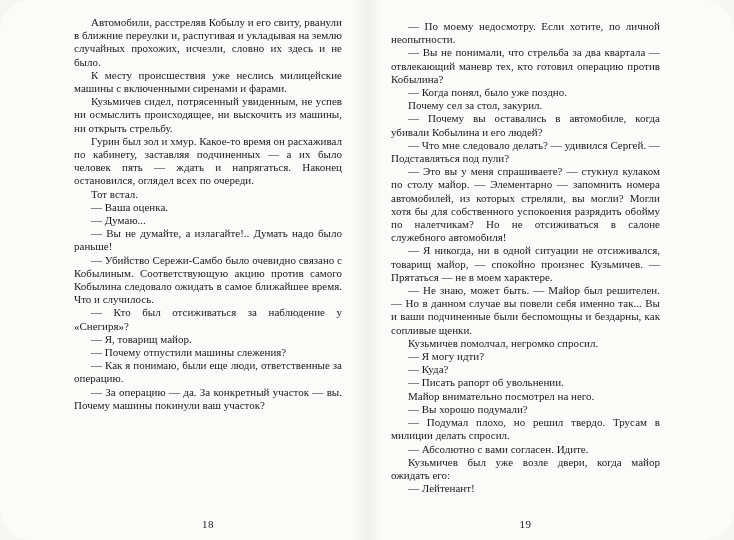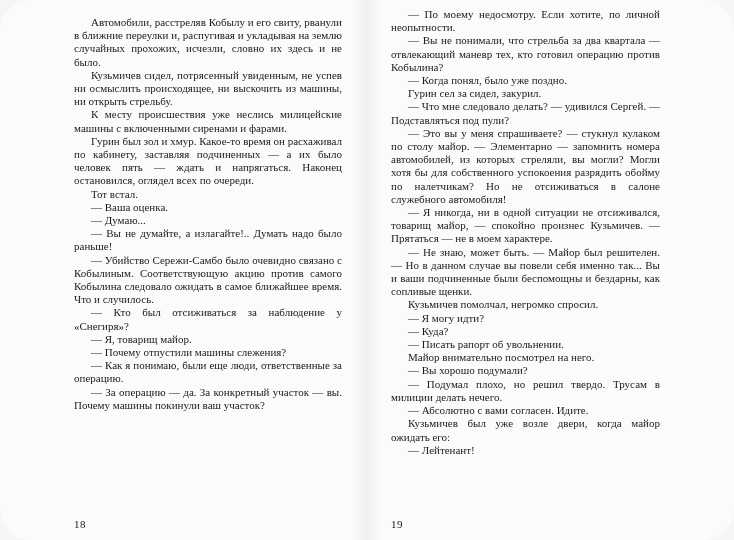--- a/index.html
+++ b/index.html
@@ -16,79 +16,80 @@
     background: linear-gradient(to right, #fbfbfa 48%, #efefed 50%, #fbfbfa 52%);
     border-radius: 31px;
   }
   .page {
     width: 367px; height: 540px;
     box-sizing: border-box;
     display: flex;
     flex-direction: column;
   }
   .page.left  { padding: 16px 25px 10px 74px; }
-  .page.right { padding: 8px 74px 10px 24px; }
+  .page.right { padding: 20px 74px 10px 24px; }
   .page-text {
     flex: 1 1 auto;
     font-size: 11px;
     line-height: 13.2px;
     text-align: justify;
   }
   .page-text p {
     margin: 0;
     text-indent: 17px;
   }
   .page-text p.section-break { margin-top: 13px; }
   .page-number {
     flex: 0 0 auto;
-    text-align: left;
+    text-align: center;
     font-size: 11px;
     letter-spacing: 0.5px;
     padding-top: 6px;
   }
 </style>
 </head>
 <body>
 
 <div class="spread">
   <div class="page left">
     <div class="page-text">
         <p>Автомобили, расстреляв Кобылу и его свиту, рванули в ближние переулки и, распугивая и укладывая на землю случайных прохожих, исчезли, словно их здесь и не было.</p>
+        <p>К месту происшествия уже неслись милицейские машины с включенными сиренами и фарами.</p>
         <p>Кузьмичев сидел, потрясенный увиденным, не успев ни осмыслить происходящее, ни выскочить из машины, ни открыть стрельбу.</p>
-        <p>К месту происшествия уже неслись милицейские машины с включенными сиренами и фарами.</p>
         <p>Гурин был зол и хмур. Какое-то время он расхаживал по кабинету, заставляя подчиненных — а их было человек пять — ждать и напрягаться. Наконец остановился, оглядел всех по очереди.</p>
         <p>Тот встал.</p>
         <p>— Ваша оценка.</p>
         <p>— Думаю...</p>
         <p>— Вы не думайте, а излагайте!.. Думать надо было раньше!</p>
         <p>— Убийство Сережи-Самбо было очевидно связано с Кобылиным. Соответствующую акцию против самого Кобылина следовало ожидать в самое ближайшее время. Что и случилось.</p>
         <p>— Кто был отсиживаться за наблюдение у «Снегиря»?</p>
         <p>— Я, товарищ майор.</p>
         <p>— Почему отпустили машины слежения?</p>
         <p>— Как я понимаю, были еще люди, ответственные за операцию.</p>
         <p>— За операцию — да. За конкретный участок — вы. Почему машины покинули ваш участок?</p>
       </div>
     <div class="page-number">18</div>
   </div>
   <div class="page right">
     <div class="page-text">
         <p>— По моему недосмотру. Если хотите, по личной неопытности.</p>
         <p>— Вы не понимали, что стрельба за два квартала — отвлекающий маневр тех, кто готовил операцию против Кобылина?</p>
         <p>— Когда понял, было уже поздно.</p>
-        <p>Гурин сел за сидел, закурил.</p>
+        <p>Почему сел за стол, закурил.</p>
+        <p>— Почему вы оставались в автомобиле, когда убивали Кобылина и его людей?</p>
         <p>— Что мне следовало делать? — удивился Сергей. — Подставляться под пули?</p>
         <p>— Это вы у меня спрашиваете? — стукнул кулаком по столу майор. — Элементарно — запомнить номера автомобилей, из которых стреляли, вы могли? Могли хотя бы для собственного успокоения разрядить обойму по налетчикам? Но не отсиживаться в салоне служебного автомобиля!</p>
         <p>— Я никогда, ни в одной ситуации не отсиживался, товарищ майор, — спокойно произнес Кузьмичев. — Прятаться — не в моем характере.</p>
         <p>— Не знаю, может быть. — Майор был решителен. — Но в данном случае вы повели себя именно так... Вы и ваши подчиненные были беспомощны и бездарны, как сопливые щенки.</p>
         <p>Кузьмичев помолчал, негромко спросил.</p>
         <p>— Я могу идти?</p>
         <p>— Куда?</p>
         <p>— Писать рапорт об увольнении.</p>
         <p>Майор внимательно посмотрел на него.</p>
         <p>— Вы хорошо подумали?</p>
-        <p>— Подумал плохо, но решил твердо. Трусам в милиции делать нечего.</p>
+        <p>— Подумал плохо, но решил твердо. Трусам в милиции делать спросил.</p>
         <p>— Абсолютно с вами согласен. Идите.</p>
         <p>Кузьмичев был уже возле двери, когда майор ожидать его:</p>
         <p>— Лейтенант!</p>
       </div>
     <div class="page-number">19</div>
   </div>
 </div>
 
 </body></html>

